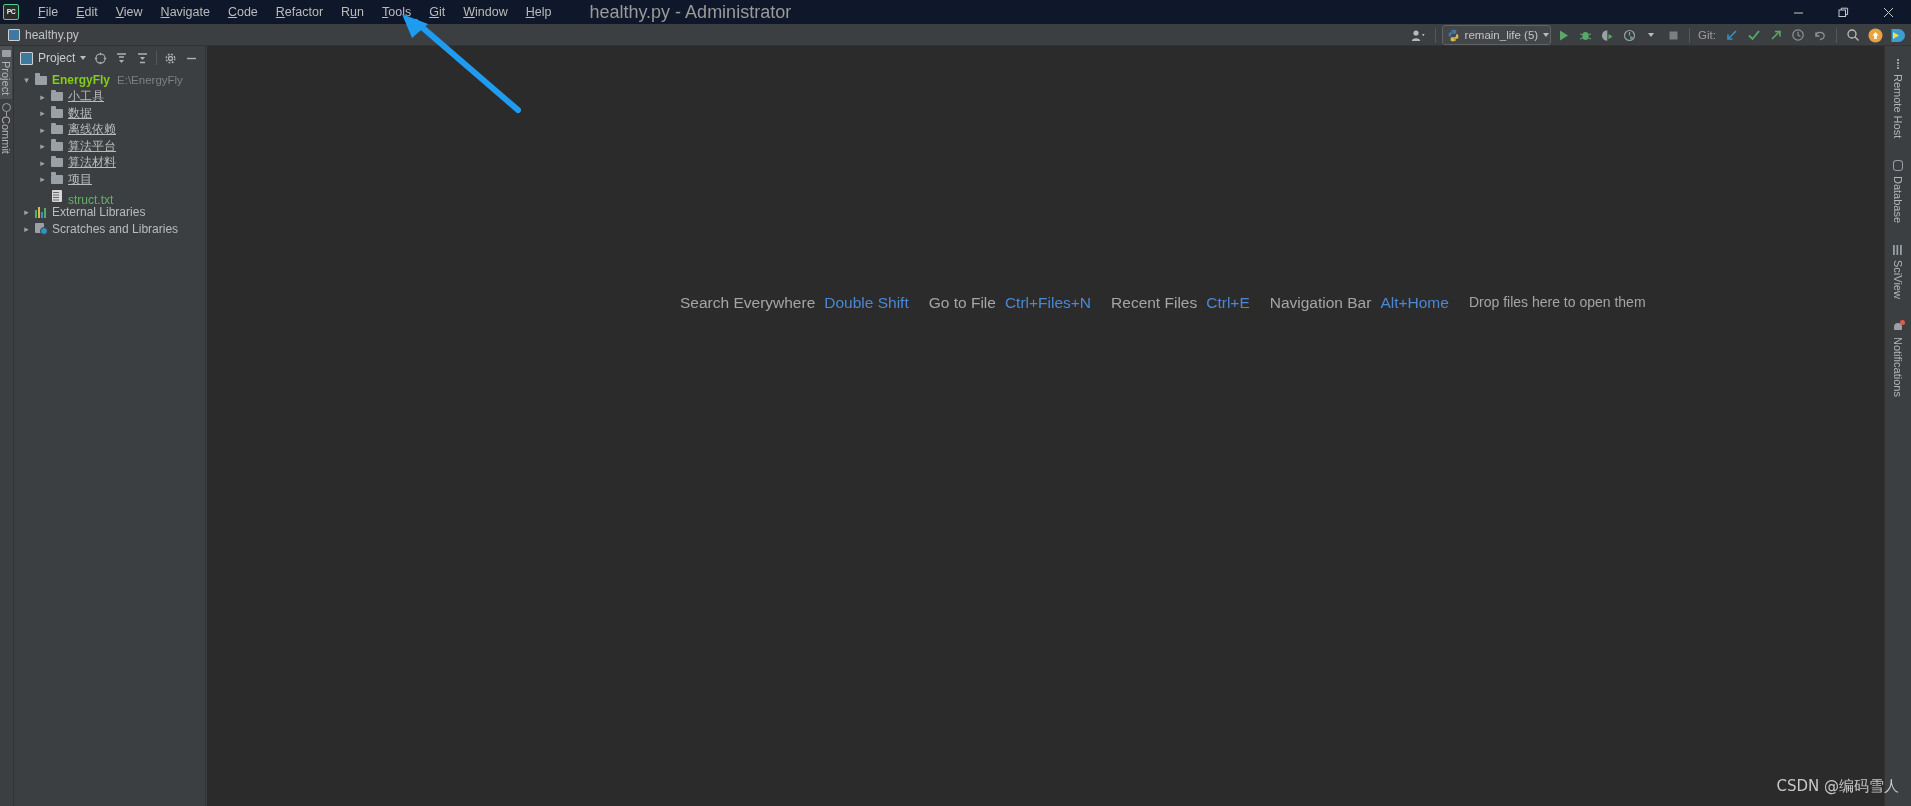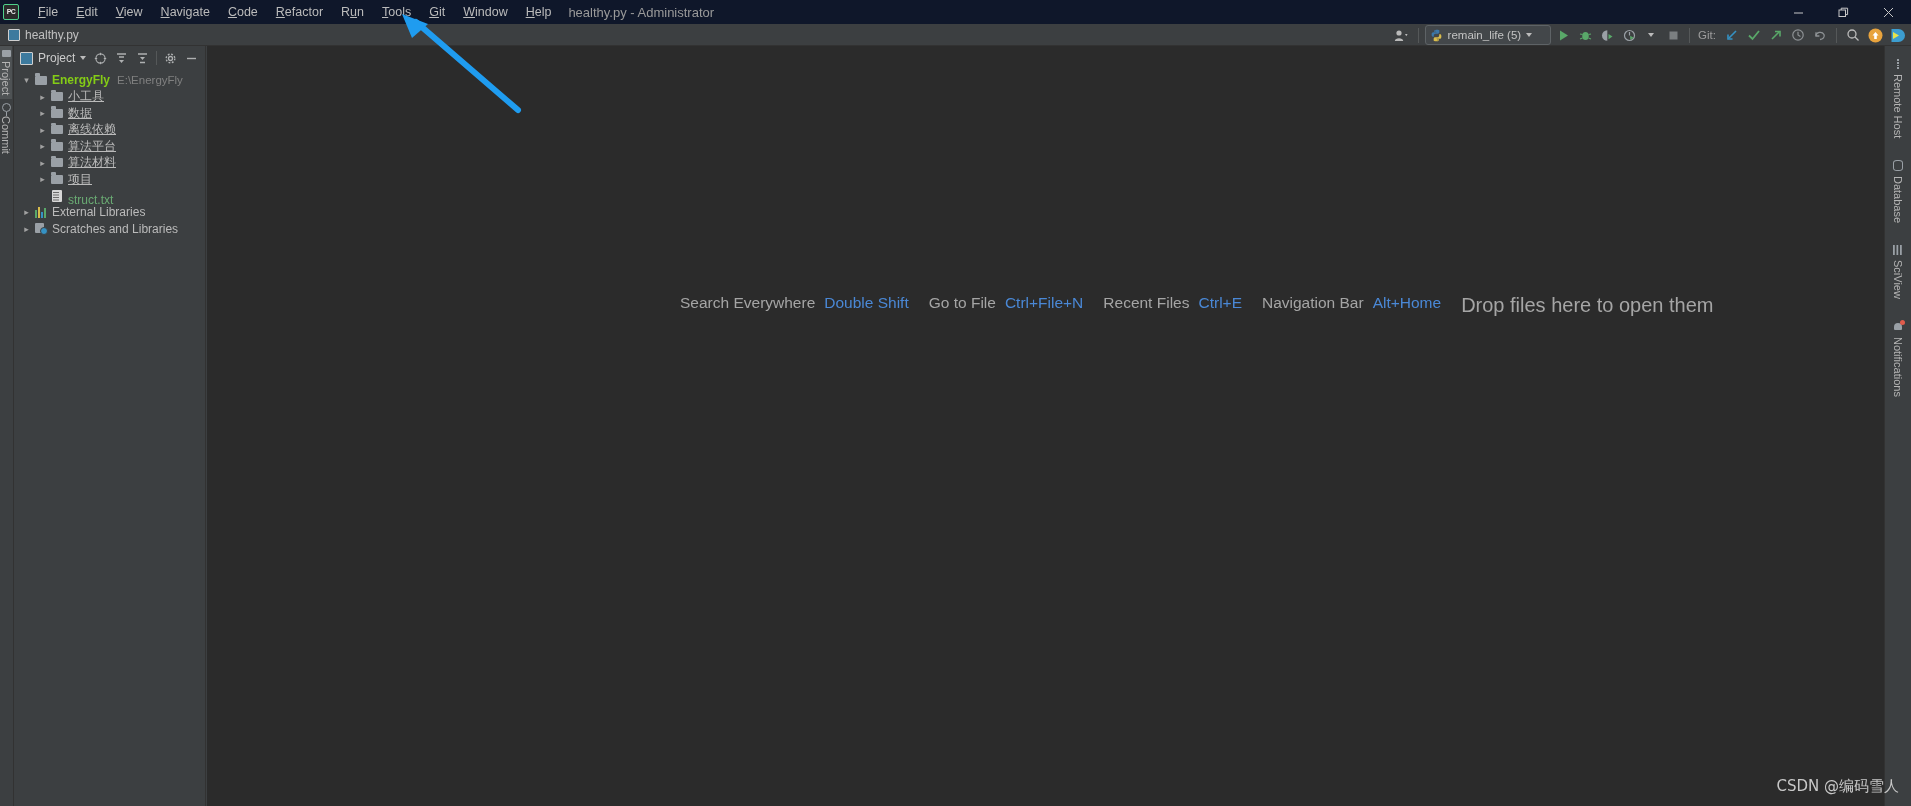--- a/index.html
+++ b/index.html
@@ -23,21 +23,21 @@
     color: #e8e8e8; font-size: 7px; line-height: 14px; text-align: center;
     font-weight: bold; letter-spacing: -0.5px;
   }
   .menu { display: flex; align-items: center; height: 24px; }
   .menu-item {
     padding: 0 9px; font-size: 12.5px; color: #bbbbbb; height: 24px;
     line-height: 24px; white-space: nowrap; cursor: default;
   }
   .menu-item u { text-decoration: underline; }
   .win-title {
-    margin-left: 8px; font-size: 13px; color: #9a9a9a; white-space: nowrap;
+    margin-left: 29px; font-size: 18px; color: #9a9a9a; white-space: nowrap;
   }
   .win-ctrls {
     position: absolute; right: 0; top: 0; height: 24px; display: flex;
   }
   .win-btn {
     width: 45px; height: 24px; display: flex; align-items: center;
     justify-content: center; color: #c8c8c8;
   }
 
   
@@ -58,21 +58,21 @@
     position: absolute; right: 4px; top: 0; height: 22px;
     display: flex; align-items: center; gap: 2px;
   }
   .tb-btn {
     height: 20px; min-width: 20px; display: flex; align-items: center;
     justify-content: center; padding: 0 2px; color: #bcbcbc; font-size: 11px;
   }
   .tb-sep { width: 1px; height: 15px; background: #555859; margin: 0 4px; }
   .run-config {
     display: flex; align-items: center; gap: 5px; height: 20px;
-    border: 1px solid #5e6366; border-radius: 3px; padding: 0 18px 0 4px;
+    border: 1px solid #5e6366; border-radius: 3px; padding: 0 1px 0 4px;
     background: #43474a;
   }
   .run-config-label { font-size: 11.5px; color: #c3c3c3; white-space: nowrap; }
   .git-label { font-size: 11.5px; color: #9e9e9e; margin: 0 4px 0 2px; }
   .caret { width: 0; height: 0; border-left: 3.5px solid transparent;
            border-right: 3.5px solid transparent; border-top: 4px solid #bbbbbb; }
 
   
   .left-rail {
     position: absolute; left: 0; top: 46px; width: 14px; height: 760px;
@@ -169,21 +169,21 @@
     position: absolute; left: 207px; top: 46px; width: 1677px; height: 760px;
     background: #2b2b2b;
   }
   .hints {
     position: absolute; left: 473px; top: 248px;
     display: flex; flex-direction: row; gap: 20px;
   }
   .hint-row { display: flex; align-items: baseline; gap: 9px; font-size: 15.5px; }
   .hint-action { color: #a5a5a5; }
   .hint-key { color: #4a88d6; }
-  .hint-plain { color: #a5a5a5; font-size: 20px; }
+  .hint-plain { color: #a5a5a5; font-size: 14px; }
 
   
   .right-rail {
     position: absolute; right: 0; top: 46px; width: 27px; height: 760px;
     background: #3c3f41; border-left: 1px solid #323232;
     display: flex; flex-direction: column; align-items: center; padding-top: 10px;
     gap: 16px;
   }
   .rtab {
     writing-mode: vertical-rl; text-orientation: mixed;
@@ -529,21 +529,21 @@
   </div>
 
   <div class="editor">
     <div class="hints">
       <div class="hint-row">
         <span class="hint-action">Search Everywhere</span>
         <span class="hint-key">Double Shift</span>
       </div>
       <div class="hint-row">
         <span class="hint-action">Go to File</span>
-        <span class="hint-key">Ctrl+File+N</span>
+        <span class="hint-key">Ctrl+Files+N</span>
       </div>
       <div class="hint-row">
         <span class="hint-action">Recent Files</span>
         <span class="hint-key">Ctrl+E</span>
       </div>
       <div class="hint-row">
         <span class="hint-action">Navigation Bar</span>
         <span class="hint-key">Alt+Home</span>
       </div>
       <div class="hint-row">

